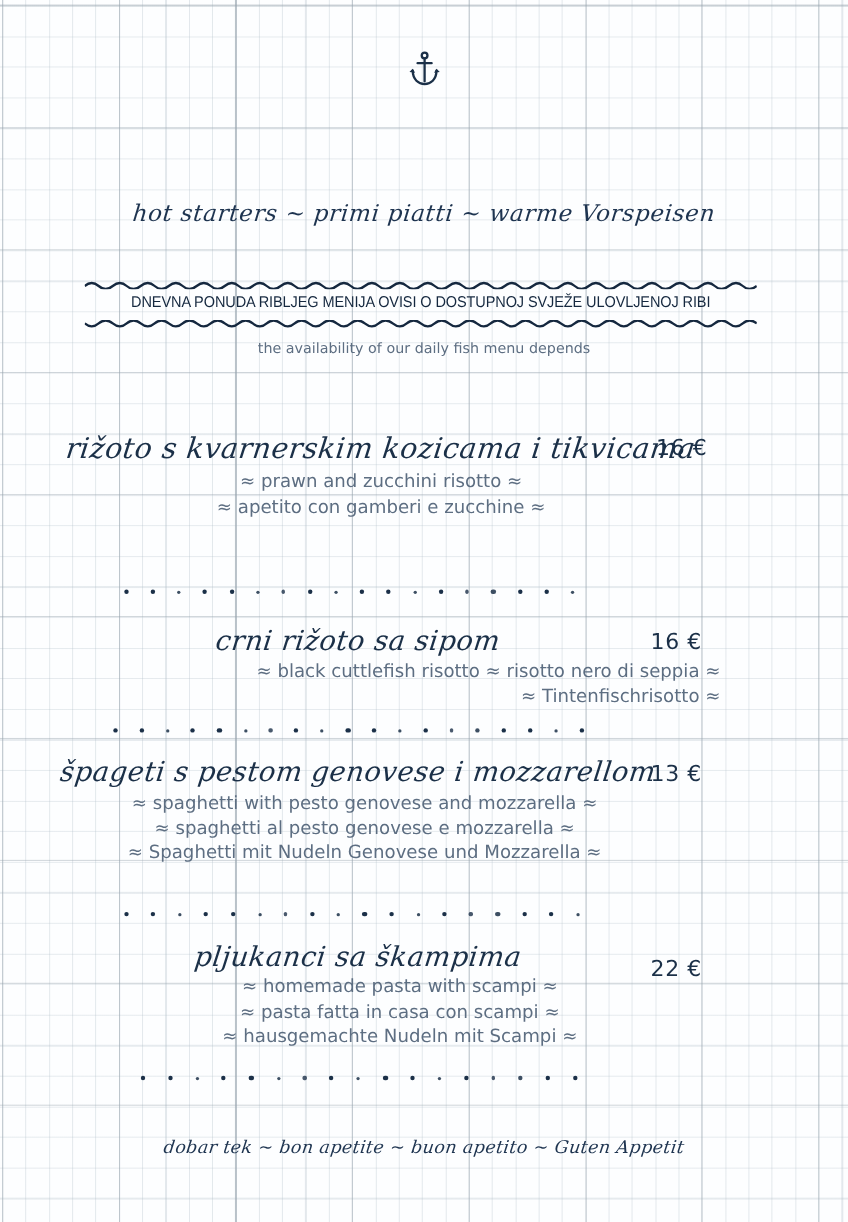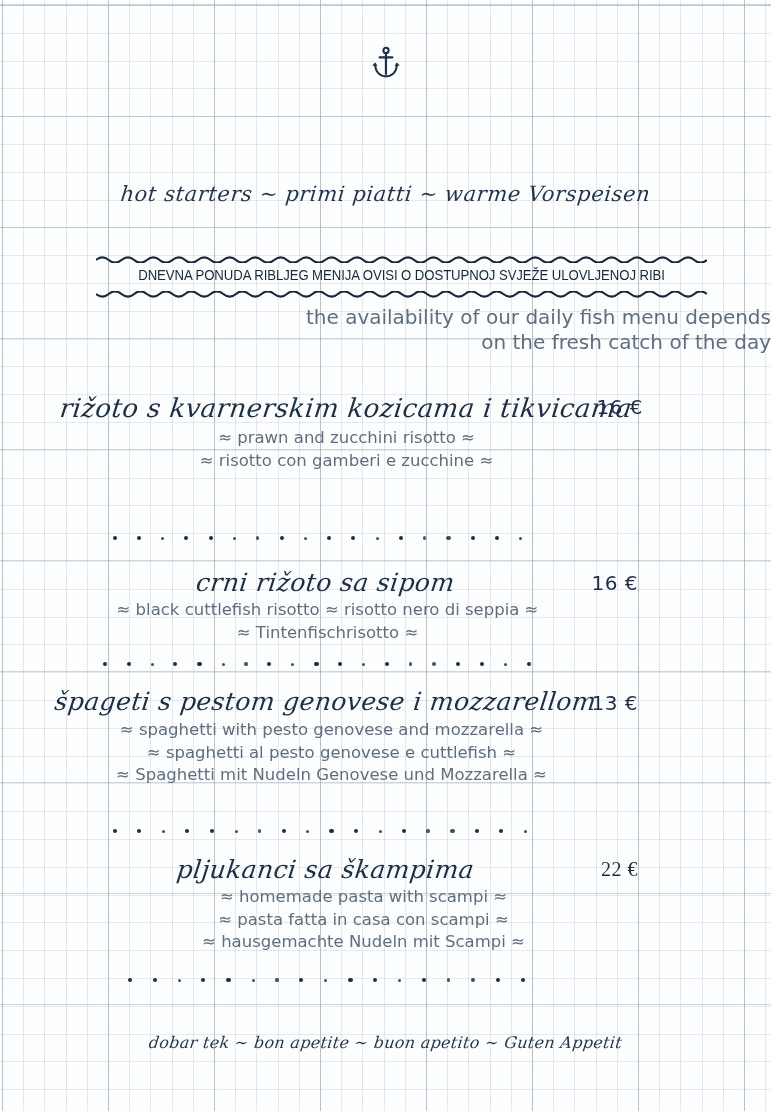--- a/index.html
+++ b/index.html
@@ -90,21 +90,21 @@
     font-size: 21px;
     letter-spacing: 0.6px;
     color: #1e3450;
     transform: skewX(-6deg);
   }
 
   
   .notice {
     position: absolute;
     top: 254px;
-    left: 96px;
+    left: 77px;
     width: 611px;
     height: 46px;
   }
   .notice svg.wave {
     position: absolute;
     left: 0;
     width: 611px;
     height: 9px;
     display: block;
   }
@@ -122,23 +122,23 @@
     color: #15283f;
     transform: scaleX(0.93);
   }
 
   
   .notice-sub {
     position: absolute;
     top: 305px;
     left: 0;
     width: 100%;
-    text-align: right;
+    text-align: center;
     font-family: "DejaVu Sans", sans-serif;
-    font-size: 20px;
+    font-size: 13px;
     line-height: 25px;
     color: #5d6e82;
   }
 
   
   .item {
     position: absolute;
     left: 0;
     width: 100%;
   }
@@ -180,30 +180,30 @@
     font-size: 26px;
     text-align: left;
     padding-left: 60px;
   }
   #item-0 .item-price { right: 128px; top: 1px; }
   #item-0 .item-desc { padding-right: 78px; margin-top: 4px; }
 
   #item-1 { top: 568px; }
   #item-1 .item-name { padding-right: 120px; }
   #item-1 .item-price { right: 133px; top: 3px; }
-  #item-1 .item-desc { padding-right: 116px; }
+  #item-1 .item-desc { padding-right: 116px; text-align: right; }
 
   #item-2 { top: 688px; }
   #item-2 .item-name { padding-right: 120px; line-height: 27px; }
   #item-2 .item-price { right: 133px; top: 3px; }
   #item-2 .item-desc { padding-right: 108px; margin-top: 4px; }
 
   #item-3 { top: 855px; }
   #item-3 .item-name { padding-right: 120px; }
-  #item-3 .item-price { right: 133px; top: 3px; font-family: Liberation Serif, serif; }
+  #item-3 .item-price { right: 133px; top: 13px; }
   #item-3 .item-desc { padding-right: 44px; }
 
   
   .dots {
     position: absolute;
     height: 10px;
     display: flex;
     align-items: center;
     justify-content: space-between;
   }
@@ -266,31 +266,30 @@
       <path d="M0 6 Q 6.4 0.6 12.7 6 T 25.5 6 T 38.2 6 T 50.9 6 T 63.6 6 T 76.4 6 T 89.1 6 T 101.8 6 T 114.6 6 T 127.3 6 T 140 6 T 152.8 6 T 165.5 6 T 178.2 6 T 190.9 6 T 203.7 6 T 216.4 6 T 229.1 6 T 241.9 6 T 254.6 6 T 267.3 6 T 280 6 T 292.8 6 T 305.5 6 T 318.2 6 T 331 6 T 343.7 6 T 356.4 6 T 369.1 6 T 381.9 6 T 394.6 6 T 407.3 6 T 420.1 6 T 432.8 6 T 445.5 6 T 458.2 6 T 471 6 T 483.7 6 T 496.4 6 T 509.2 6 T 521.9 6 T 534.6 6 T 547.3 6 T 560.1 6 T 572.8 6 T 585.5 6 T 598.3 6 T 611 6" fill="none" stroke="#15283f" stroke-width="2.1"></path>
     </svg>
     <div class="notice-text">DNEVNA PONUDA RIBLJEG MENIJA OVISI O DOSTUPNOJ SVJEŽE ULOVLJENOJ RIBI</div>
     <svg class="wave bot" viewBox="0 0 611 9" preserveAspectRatio="none">
       <path d="M0 3 Q 6.4 8.4 12.7 3 T 25.5 3 T 38.2 3 T 50.9 3 T 63.6 3 T 76.4 3 T 89.1 3 T 101.8 3 T 114.6 3 T 127.3 3 T 140 3 T 152.8 3 T 165.5 3 T 178.2 3 T 190.9 3 T 203.7 3 T 216.4 3 T 229.1 3 T 241.9 3 T 254.6 3 T 267.3 3 T 280 3 T 292.8 3 T 305.5 3 T 318.2 3 T 331 3 T 343.7 3 T 356.4 3 T 369.1 3 T 381.9 3 T 394.6 3 T 407.3 3 T 420.1 3 T 432.8 3 T 445.5 3 T 458.2 3 T 471 3 T 483.7 3 T 496.4 3 T 509.2 3 T 521.9 3 T 534.6 3 T 547.3 3 T 560.1 3 T 572.8 3 T 585.5 3 T 598.3 3 T 611 3" fill="none" stroke="#15283f" stroke-width="2.1"></path>
     </svg>
   </div>
 
   <div class="notice-sub">
     <div>the availability of our daily fish menu depends</div>
-    <div>on the fresh catch of the day</div>
   </div>
 
   <div class="item" id="item-0">
     <div class="item-head">
       <div class="item-name">rižoto s kvarnerskim kozicama i tikvicama</div>
       <div class="item-price">16 €</div>
     </div>
     <div class="item-desc">
       <div>≈ prawn and zucchini risotto ≈</div>
-      <div>≈ risotto con gamberi e zucchine ≈</div>
+      <div>≈ apetito con gamberi e zucchine ≈</div>
     </div>
   </div>
 
   <div class="dots" id="dots-0">
     <span></span>
       <span></span>
       <span></span>
       <span></span>
       <span></span>
       <span></span>
@@ -341,21 +340,21 @@
     <span></span>
   </div>
 
   <div class="item" id="item-2">
     <div class="item-head">
       <div class="item-name">špageti s pestom genovese i mozzarellom</div>
       <div class="item-price">13 €</div>
     </div>
     <div class="item-desc">
       <div>≈ spaghetti with pesto genovese and mozzarella ≈</div>
-      <div>≈ spaghetti al pesto genovese e cuttlefish ≈</div>
+      <div>≈ spaghetti al pesto genovese e mozzarella ≈</div>
       <div>≈ Spaghetti mit Nudeln Genovese und Mozzarella ≈</div>
     </div>
   </div>
 
   <div class="dots" id="dots-2">
     <span></span>
       <span></span>
       <span></span>
       <span></span>
       <span></span>

